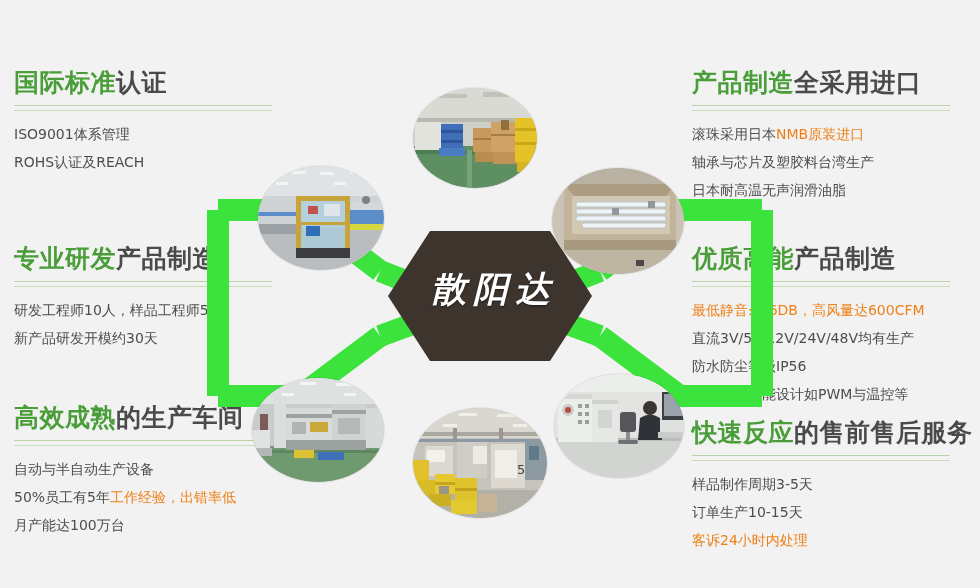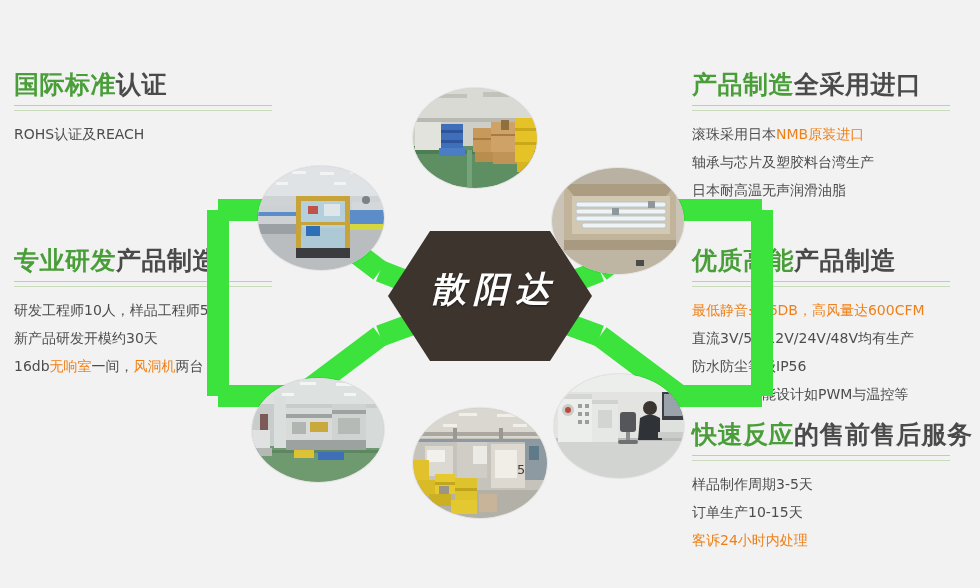--- a/index.html
+++ b/index.html
@@ -31,21 +31,21 @@
   .feature.left  { left: 14px;  text-align: left; }
   .feature.right { left: 692px; text-align: left; }
 
   .f-title {
     font-size: 25px;
     line-height: 30px;
     font-weight: bold;
     letter-spacing: .5px;
     white-space: nowrap;
     margin: 0 0 5px 0;
-    font-family: Liberation Serif, serif;
+    font-family: Liberation Mono, monospace;
   }
   .t-green { color: #4a9e3a; }
   .t-dark  { color: #4a4a4a; }
 
   .f-rule {
     height: 4px;
     width: 258px;
     border-top: 1px solid #b9d3a8;
     border-bottom: 1px solid #c8dcba;
     margin: 0 0 9px 0;
@@ -130,36 +130,47 @@
 <body>
 
 <div id="stage">
 
   <div class="feature left" id="blk-cert">
     <h2 class="f-title">
       <span class="t-green">国际标准</span><span class="t-dark">认证</span>
     </h2>
     <div class="f-rule"></div>
     <ul class="f-lines">
+      <li><span>ISO9001体系管理</span></li>
       <li><span>ROHS认证及REACH</span></li>
     </ul>
   </div>
 
   <div class="feature left" id="blk-rd">
     <h2 class="f-title">
       <span class="t-green">专业研发</span><span class="t-dark">产品制造</span>
     </h2>
     <div class="f-rule"></div>
     <ul class="f-lines">
       <li><span>研发工程师10人，样品工程师5人</span></li>
       <li><span>新产品研发开模约30天</span></li>
-      <li><span>16db</span><span class="hl">无响室</span><span>一间，</span><span class="hl">风洞机</span><span>两台</span></li>
-    </ul>
-  </div>
-
+    </ul>
+  </div>
+
+  <div class="feature left" id="blk-workshop">
+    <h2 class="f-title">
+      <span class="t-green">高效成熟</span><span class="t-dark">的生产车间</span>
+    </h2>
+    <div class="f-rule"></div>
+    <ul class="f-lines">
+      <li><span>自动与半自动生产设备</span></li>
+      <li><span>50%员工有5年</span><span class="hl">工作经验，出错率低</span></li>
+      <li><span>月产能达100万台</span></li>
+    </ul>
+  </div>
 
   <div class="feature right" id="blk-material">
     <h2 class="f-title">
       <span class="t-green">产品制造</span><span class="t-dark">全采用进口</span>
     </h2>
     <div class="f-rule"></div>
     <ul class="f-lines">
       <li><span>滚珠采用日本</span><span class="hl">NMB原装进口</span></li>
       <li><span>轴承与芯片及塑胶料台湾生产</span></li>
       <li><span>日本耐高温无声润滑油脂</span></li>

